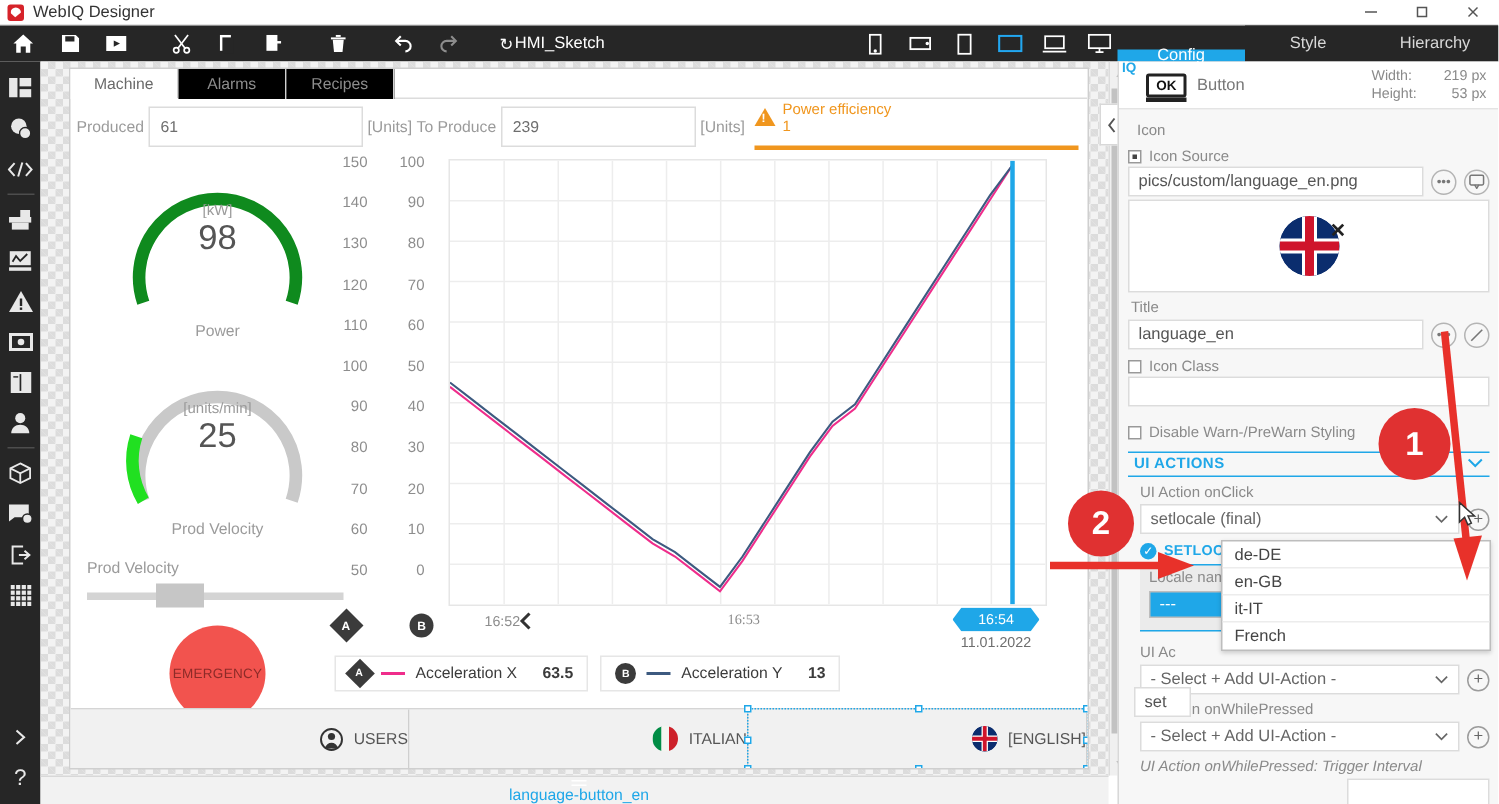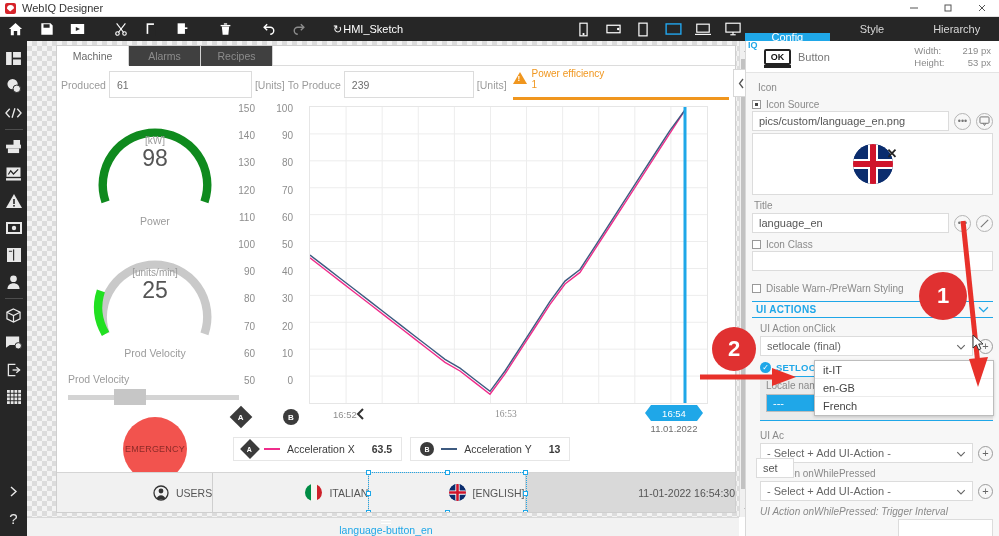--- a/index.html
+++ b/index.html
@@ -62,29 +62,29 @@
     position:absolute; left:27px; top:41px; width:712px; height:476px;
     background-color:#f3f3f3;
     background-image:
       linear-gradient(45deg,#dcdcdc 25%,transparent 25%,transparent 75%,#dcdcdc 75%),
       linear-gradient(45deg,#dcdcdc 25%,transparent 25%,transparent 75%,#dcdcdc 75%);
     background-size:10px 10px;
     background-position:0 0,5px 5px;
     overflow:hidden;
   }
   .page {
-    position:absolute; left:30px; top:5px; width:678px; height:466px;
+    position:absolute; left:20px; top:5px; width:678px; height:466px;
     background:#fff; box-shadow:0 0 0 1px #cfcfcf;
     overflow:hidden;
   }
 
   
   .ptabs { display:flex; height:20px; border-bottom:1px solid #dcdcdc; background:#fff;}
   .ptab { height:20px; min-width:72px; padding:0 10px; display:flex; align-items:center; justify-content:center;
-          font-size:10.5px; color:#8c8c8c; background:#404040; border-right:1px solid #d2d2d2; }
+          font-size:10.5px; color:#8c8c8c; background:#000000; border-right:1px solid #d2d2d2; }
   .ptab.active { background:#fff; color:#6a6a6a; border-bottom:1px solid #fff; margin-bottom:-1px;}
 
   
   .fieldrow { display:flex; align-items:center; height:33px; padding:4px 4px 0 4px; gap:3px; }
   .flbl { font-size:10.5px; color:#9b9b9b; white-space:nowrap; }
   .finput { height:27px; border:1px solid #dcdcdc; background:#fff; font-size:10.5px;
             color:#6e6e6e; display:flex; align-items:center; padding-left:7px; }
   .warnbox { flex:1; display:flex; align-items:flex-start; gap:5px; padding-left:3px;
              position:relative; height:33px; }
   .warn-tri { width:0;height:0;border-left:7px solid transparent;border-right:7px solid transparent;
@@ -679,21 +679,20 @@
           <span>[ENGLISH]</span>
           <div class="handle" style="left:-3px;top:-3px;"></div>
           <div class="handle" style="left:calc(50% - 2px);top:-3px;"></div>
           <div class="handle" style="right:-3px;top:-3px;"></div>
           <div class="handle" style="left:-3px;top:calc(50% - 2px);"></div>
           <div class="handle" style="right:-3px;top:calc(50% - 2px);"></div>
           <div class="handle" style="left:-3px;bottom:-3px;"></div>
           <div class="handle" style="left:calc(50% - 2px);bottom:-3px;"></div>
           <div class="handle" style="right:-3px;bottom:-3px;"></div>
         </div>
-        <div class="pf-cell last">11-01-2022 16:54:30</div>
       </div>
     </div>
   </div>
 
   <div class="pg-scroll" style="right:247px;">
     <div class="pg-arr" style="top:1px;">▲</div>
     <div class="pg-thumb"></div>
     <div class="pg-arr" style="bottom:1px;">▼</div>
   </div>
 
@@ -834,22 +833,23 @@
 
       <div class="lbl" style="margin-left:8px;font-style:italic;">UI Action onWhilePressed: Trigger Interval</div>
       <div class="ms-row" style="margin-left:8px;">
         <div class="ms-inp"></div>
         <div class="ms-lbl">ms</div>
       </div>
 
       <div class="inp" style="position:absolute; left:10px; top:385px; width:38px;">set</div>
 
       <div class="dd">
+        <div class="dd-item">de-DE</div>
+        <div class="dd-item">en-GB</div>
         <div class="dd-item">it-IT</div>
-        <div class="dd-item">en-GB</div>
         <div class="dd-item" style="border-bottom:none;">French</div>
       </div>
 
     </div>
   </div>
 
   <svg class="cursor-arrow" style="left:972px; top:334px;" width="14" height="18" viewBox="0 0 14 18">
     <path d="M1 1 L1 14 L4.4 10.8 L6.6 15.8 L8.9 14.8 L6.7 10 L11 10 Z" fill="#fff" stroke="#333" stroke-width="1"></path>
   </svg>
 

